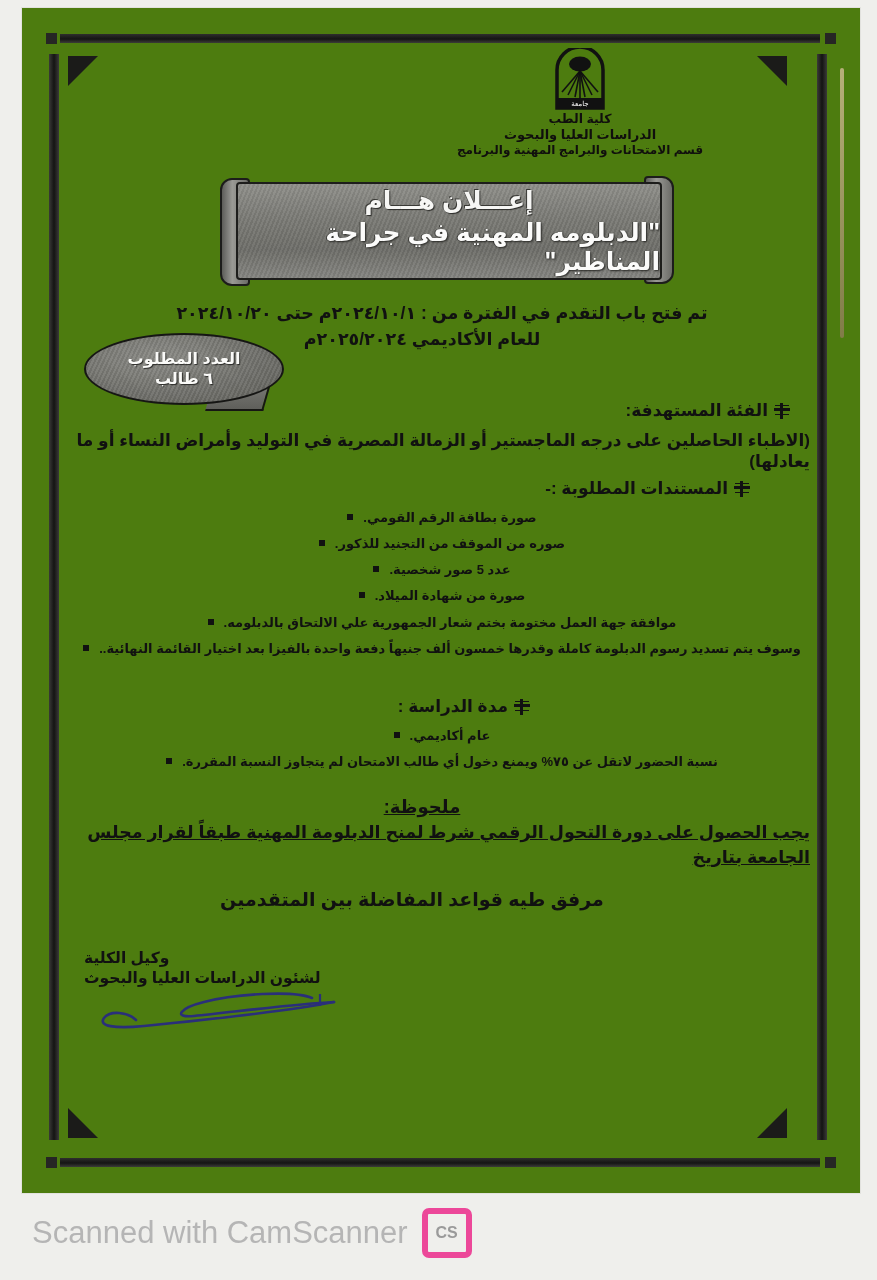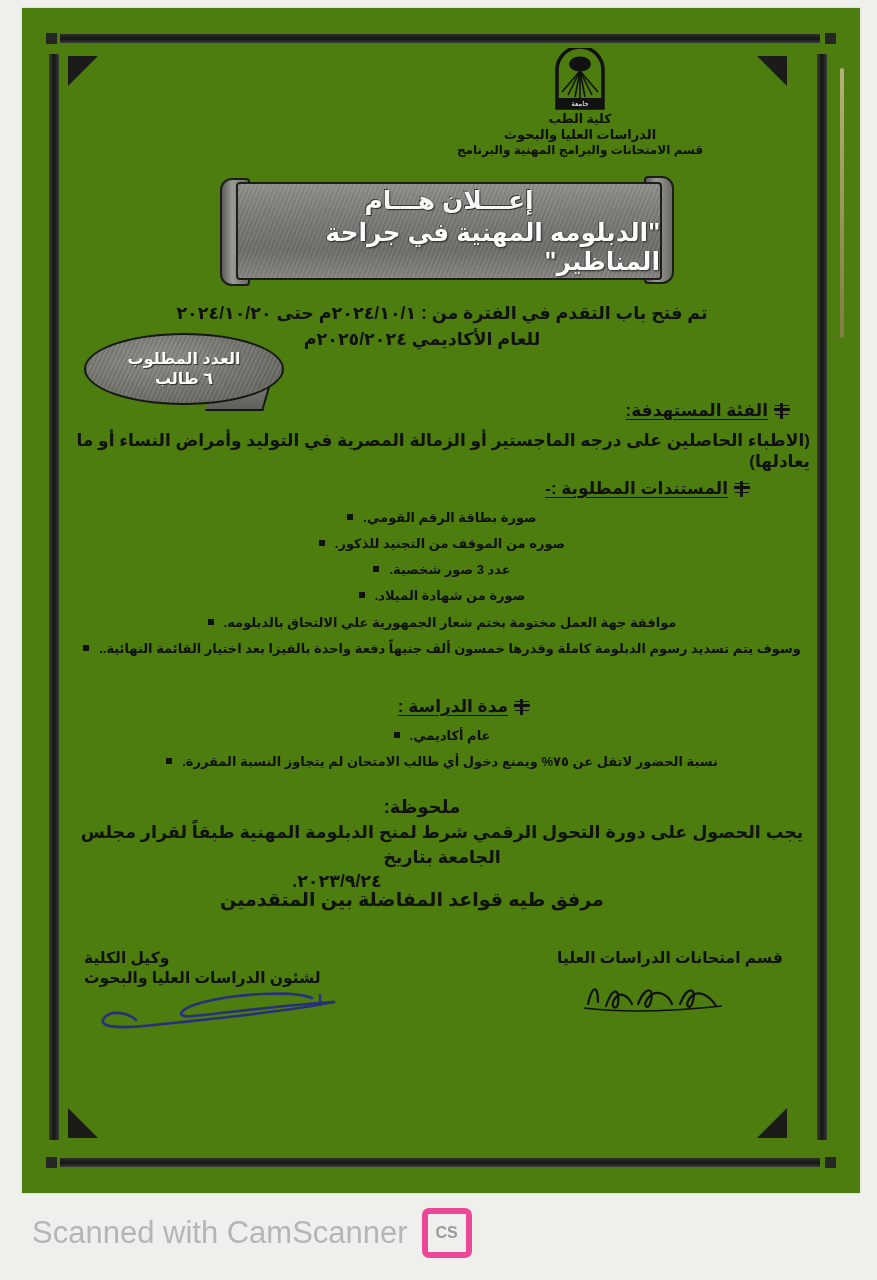--- a/index.html
+++ b/index.html
@@ -221,21 +221,20 @@
   
   .sec-head {
     display: flex;
     align-items: center;
     justify-content: flex-start;
     gap: 6px;
     font-size: 17px;
     font-weight: bold;
   }
   .sec-head .label {
-    text-decoration: underline;
     text-underline-offset: 3px;
   }
   .flower {
     display: inline-block;
     width: 16px;
     height: 16px;
     flex: 0 0 16px;
     position: relative;
   }
   .flower::before {
@@ -298,31 +297,33 @@
 
   .sec-duration { position: absolute; right: 280px; top: 648px; }
 
   
   .note {
     position: absolute;
     right: 0;
     top: 748px;
     width: 736px;
     text-align: center;
+    text-decoration: underline;
   }
   .note-head {
     font-size: 18px;
     font-weight: bold;
     margin-bottom: 2px;
     padding-right: 40px;
   }
   .note-body {
     font-size: 17.5px;
     font-weight: bold;
     line-height: 1.45;
+    text-align: right;
   }
   .note-date { font-size: 17.5px; font-weight: bold; margin-right: 210px; }
 
   .attach {
     position: absolute;
     right: 0;
     top: 840px;
     width: 736px;
     text-align: center;
     font-size: 19px;
@@ -471,52 +472,42 @@
       </div>
       <div class="target-text">(الاطباء الحاصلين على درجه الماجستير أو الزمالة المصرية في التوليد وأمراض النساء أو ما يعادلها)</div>
 
       <div class="sec-head sec-docs">
         <span class="flower"></span>
         <span class="label">المستندات المطلوبة :-</span>
       </div>
       <ul class="bullets docs-list">
           <li><span>صورة بطاقة الرقم القومي.</span><span class="bx"></span></li>
           <li><span>صوره من الموقف من التجنيد للذكور.</span><span class="bx"></span></li>
-          <li><span>عدد 3 صور شخصية.</span><span class="bx"></span></li>
+          <li><span>عدد 5 صور شخصية.</span><span class="bx"></span></li>
           <li><span>صورة من شهادة الميلاد.</span><span class="bx"></span></li>
           <li><span>موافقة جهة العمل مختومة بختم شعار الجمهورية علي الالتحاق بالدبلومه.</span><span class="bx"></span></li>
           <li><span>وسوف يتم تسديد رسوم الدبلومة كاملة وقدرها خمسون ألف جنيهاً دفعة واحدة بالفيزا بعد اختيار القائمة النهائية..</span><span class="bx"></span></li>
         </ul>
 
       <div class="sec-head sec-duration">
         <span class="flower"></span>
         <span class="label">مدة الدراسة :</span>
       </div>
       <ul class="bullets study-list">
           <li><span>عام أكاديمي.</span><span class="bx"></span></li>
           <li><span>نسبة الحضور لاتقل عن ٧٥% ويمنع دخول أي طالب الامتحان لم يتجاوز النسبة المقررة.</span><span class="bx"></span></li>
         </ul>
 
       <div class="note">
         <div class="note-head">ملحوظة:</div>
         <div class="note-body">يجب الحصول على دورة التحول الرقمي شرط لمنح الدبلومة المهنية طبقاً لقرار مجلس الجامعة بتاريخ</div>
-        <div class="note-date">٢٠٢٣/٩/٢٤.</div>
       </div>
 
       <div class="attach">مرفق طيه قواعد المفاضلة بين المتقدمين</div>
 
-      <div class="sig-right">
-        <div class="sig-title">قسم امتحانات الدراسات العليا</div>
-        <svg class="hand-right" viewBox="0 0 180 42">
-          <path d="M12 30 C16 12, 22 10, 22 28 M30 32 C36 14, 44 12, 42 30 C41 36, 34 34, 38 26 C44 16, 52 22, 56 30
-                   M62 30 C70 10, 80 14, 74 30 C72 36, 66 32, 72 24 C80 14, 92 20, 96 30
-                   M104 30 C112 10, 122 14, 116 30 C114 36, 108 32, 114 24 C122 14, 134 22, 140 32" fill="none" stroke="#111" stroke-width="2.2" stroke-linecap="round"></path>
-          <path d="M8 34 C40 38, 90 38, 146 32" fill="none" stroke="#111" stroke-width="1.6"></path>
-        </svg>
-      </div>
 
       <div class="sig-left">
         <div class="sig-title">وكيل الكلية</div>
         <div class="sig-title">لشئون الدراسات العليا والبحوث</div>
         <svg class="hand-left" viewBox="0 0 330 62">
           <path d="M228 22 C210 14, 150 18, 120 26 C96 32, 88 42, 110 40 C150 36, 210 28, 250 26" fill="none" stroke="#2a2f7a" stroke-width="2.6" stroke-linecap="round"></path>
           <path d="M250 26 C200 36, 120 44, 60 50 C30 53, 14 50, 20 42 C26 34, 44 36, 52 44" fill="none" stroke="#2a2f7a" stroke-width="2.6" stroke-linecap="round"></path>
           <path d="M236 18 L236 30" fill="none" stroke="#2a2f7a" stroke-width="2.2"></path>
         </svg>
       </div>

